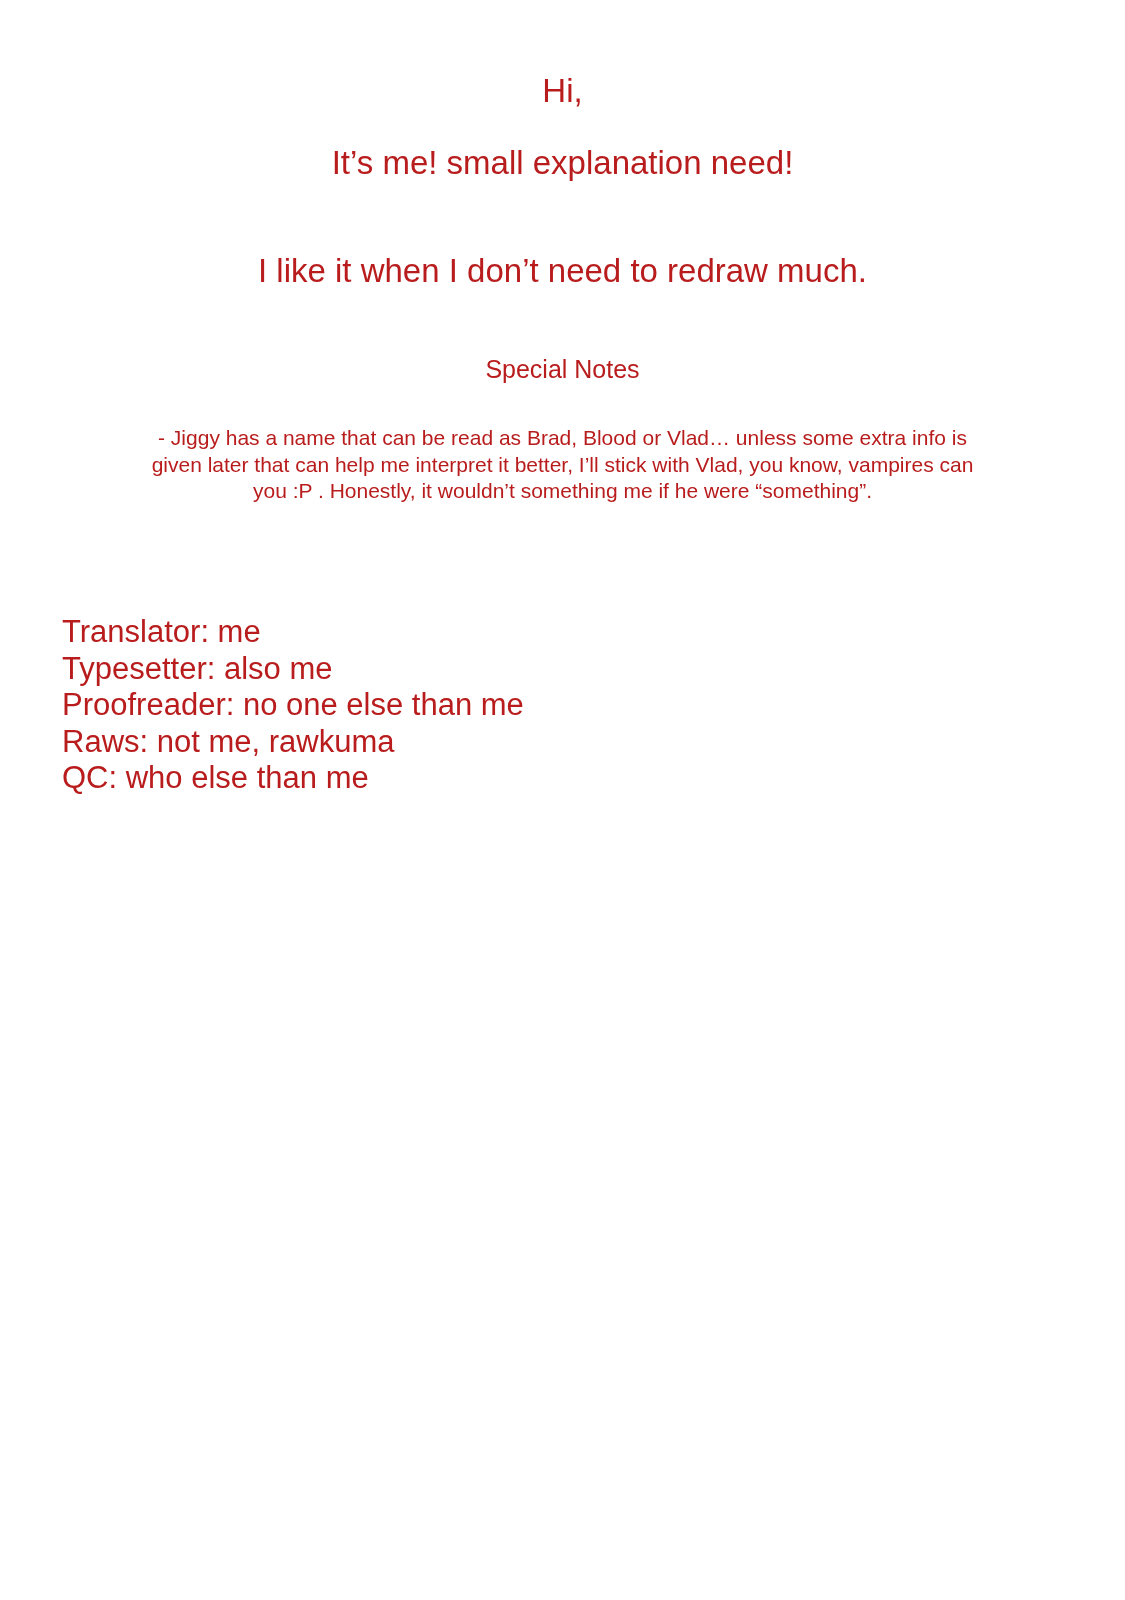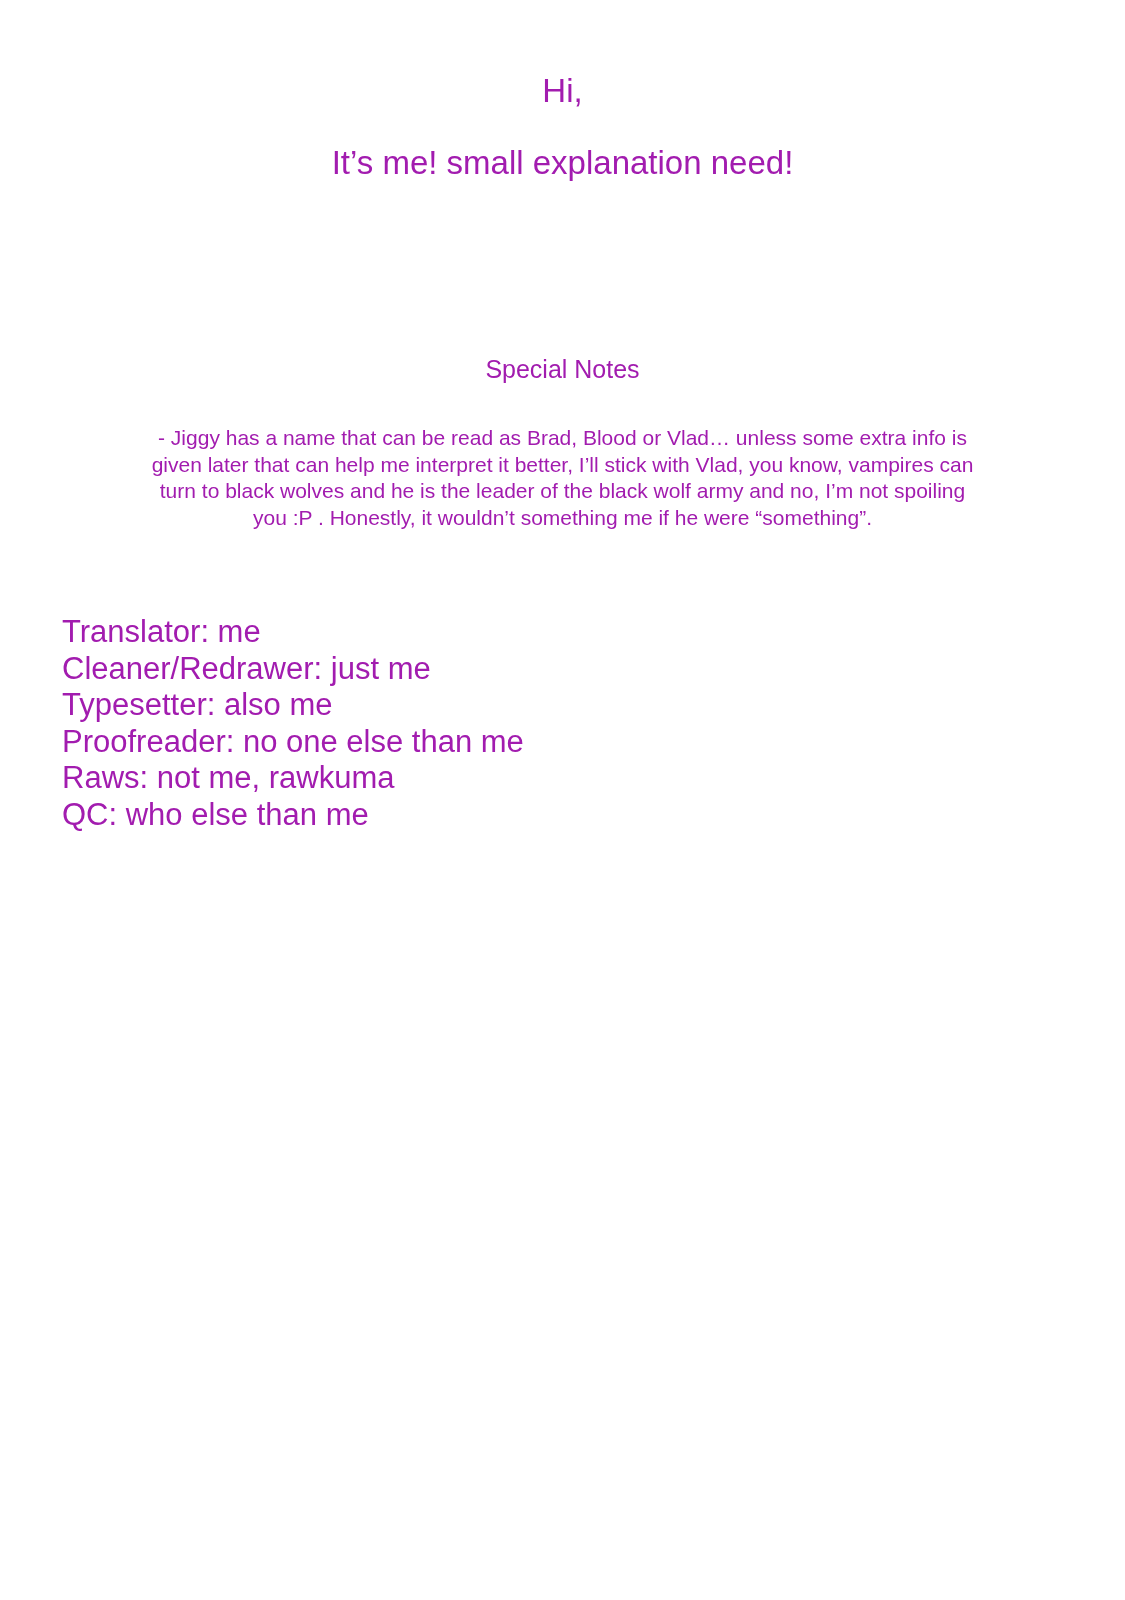--- a/index.html
+++ b/index.html
@@ -5,21 +5,21 @@
   html, body {
     margin: 0;
     padding: 0;
     background: #ffffff;
   }
   .page {
     position: relative;
     width: 1125px;
     height: 1600px;
     background: #ffffff;
-    color: #a21caf;
+    color: #b91c1c;
     font-family: "Liberation Sans", "DejaVu Sans", sans-serif;
     overflow: hidden;
   }
   .centered-line {
     position: absolute;
     left: 0;
     width: 100%;
     text-align: center;
     white-space: pre;
   }
@@ -60,32 +60,31 @@
 </style>
 </head>
 <body>
 
 <div class="page">
 
   <div id="greeting-1" class="centered-line greeting-line">Hi,</div>
 
   <div id="greeting-2" class="centered-line greeting-line">It’s me! small explanation need!</div>
 
+  <div id="greeting-3" class="centered-line greeting-line">I like it when I don’t need to redraw much.</div>
 
   <div id="notes-title" class="centered-line">Special Notes</div>
 
   <div id="notes-paragraph">
     <div class="note-line">- Jiggy has a name that can be read as Brad, Blood or Vlad… unless some extra info is</div>
     <div class="note-line">given later that can help me interpret it better, I’ll stick with Vlad, you know, vampires can</div>
-    <div class="note-line">turn to black wolves and he is the leader of the black wolf army and no, I’m not spoiling</div>
     <div class="note-line">you :P . Honestly, it wouldn’t something me if he were “something”.</div>
   </div>
 
   <div id="credits">
     <div class="credit-line">Translator: me</div>
-    <div class="credit-line">Cleaner/Redrawer: just me</div>
     <div class="credit-line">Typesetter: also me</div>
     <div class="credit-line">Proofreader: no one else than me</div>
     <div class="credit-line">Raws: not me, rawkuma</div>
     <div class="credit-line">QC: who else than me</div>
   </div>
 
 </div>
 
 </body></html>

